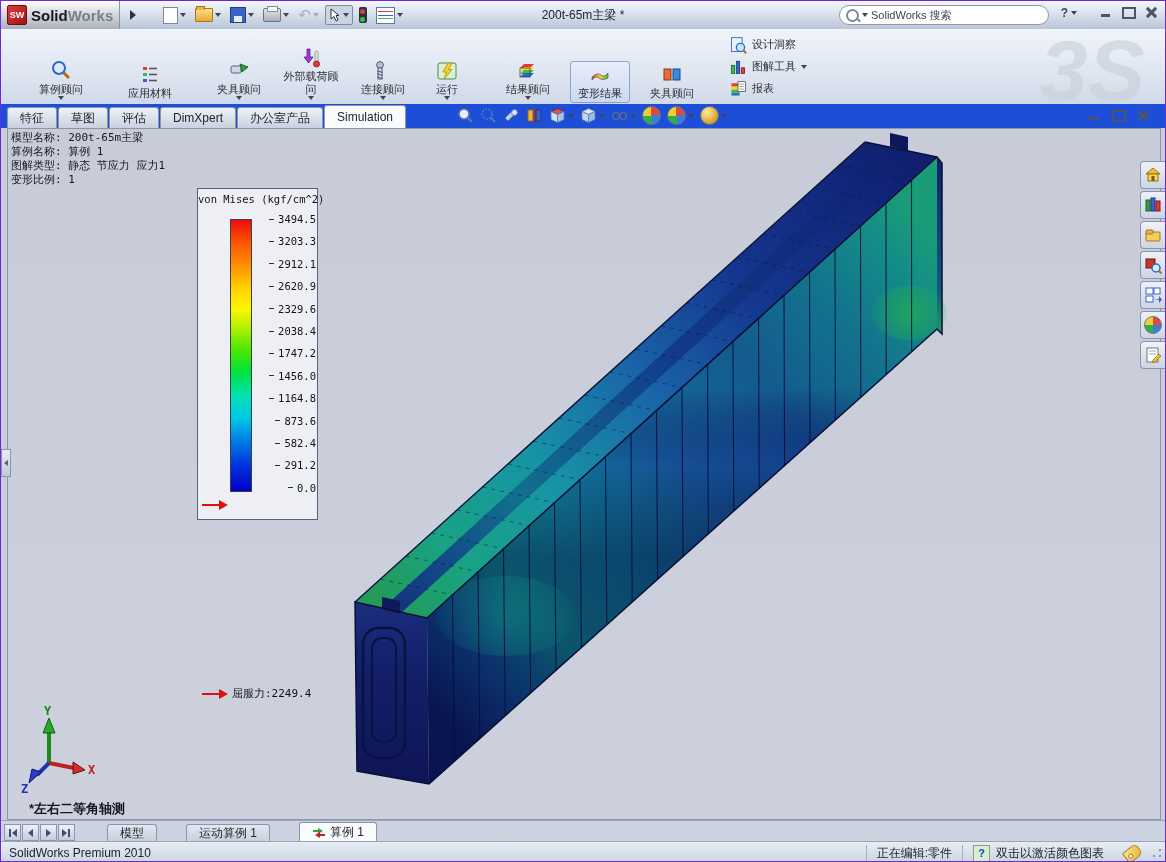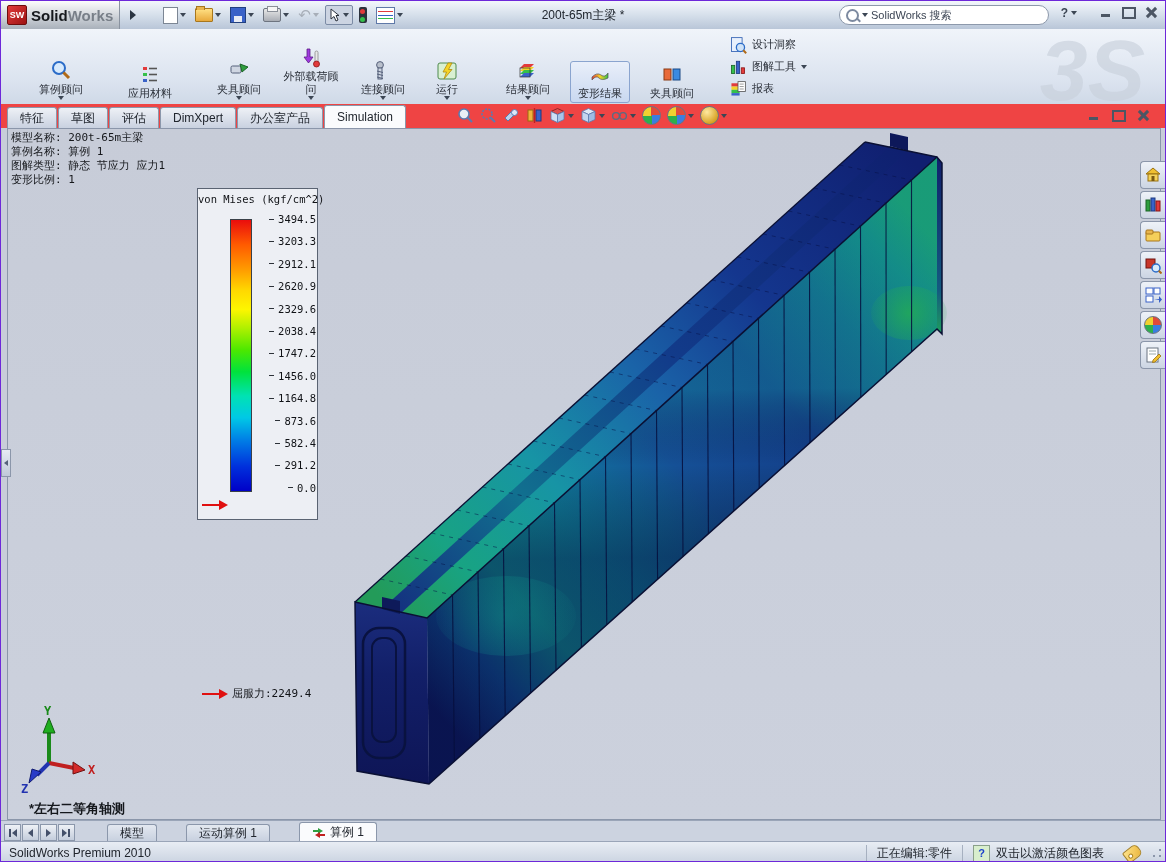--- a/index.html
+++ b/index.html
@@ -49,21 +49,21 @@
   .rb-btn{width:56px;display:flex;flex-direction:column;align-items:center;justify-content:flex-start;padding:2px 1px;border:1px solid transparent;border-radius:3px;}
   .rb-btn.narrow{width:40px;}
   .rb-btn.active{background:linear-gradient(#e9effa,#c9d8f0);border:1px solid #8aa4cf;}
   .rb-label{font-size:11px;line-height:13px;text-align:center;color:#2a2f38;margin-top:1px;}
   .rb-dd{margin-top:auto;}
   .rb-sep{width:1px;background:linear-gradient(#f8fafc,#aeb9c9,#f8fafc);margin:2px 2px;}
   .rb-side{display:flex;flex-direction:column;justify-content:center;gap:4px;padding:0 8px;}
   .rb-side-item{display:flex;align-items:center;gap:5px;font-size:11px;color:#2a2f38;}
   .rb-icon{width:22px;height:22px;flex:none;}
   
-  .tabrow{position:absolute;left:0;top:103px;width:100%;height:24px;background:#ef4444;display:flex;align-items:flex-end;}
+  .tabrow{position:absolute;left:0;top:103px;width:100%;height:24px;background:#1d4ed8;display:flex;align-items:flex-end;}
   .ctab{height:20px;display:flex;align-items:center;justify-content:center;padding:0 12px;font-size:12px;color:#21262e;background:linear-gradient(#eef1f6,#c9d1e0);border:1px solid #8b97ab;border-bottom:none;border-radius:3px 3px 0 0;margin-right:1px;}
   .ctab.first{margin-left:6px;}
   .ctab.active{background:#fafbfd;height:22px;font-weight:normal;}
   .view-toolbar{display:flex;align-items:center;gap:6px;margin-left:50px;margin-bottom:3px;}
   .vt-btn{display:flex;align-items:center;gap:2px;}
   .vt-icon{width:17px;height:17px;}
   .docwin-btns{position:absolute;right:14px;top:5px;display:flex;gap:10px;align-items:center;}
   
   .viewport{position:absolute;left:6px;top:127px;width:1154px;height:692px;background:linear-gradient(#c7ccd8,#ccd1dd);border:1px solid #8b96aa;box-sizing:border-box;}
   #scene{position:absolute;left:0;top:0;width:1166px;height:862px;pointer-events:none;z-index:1;}

